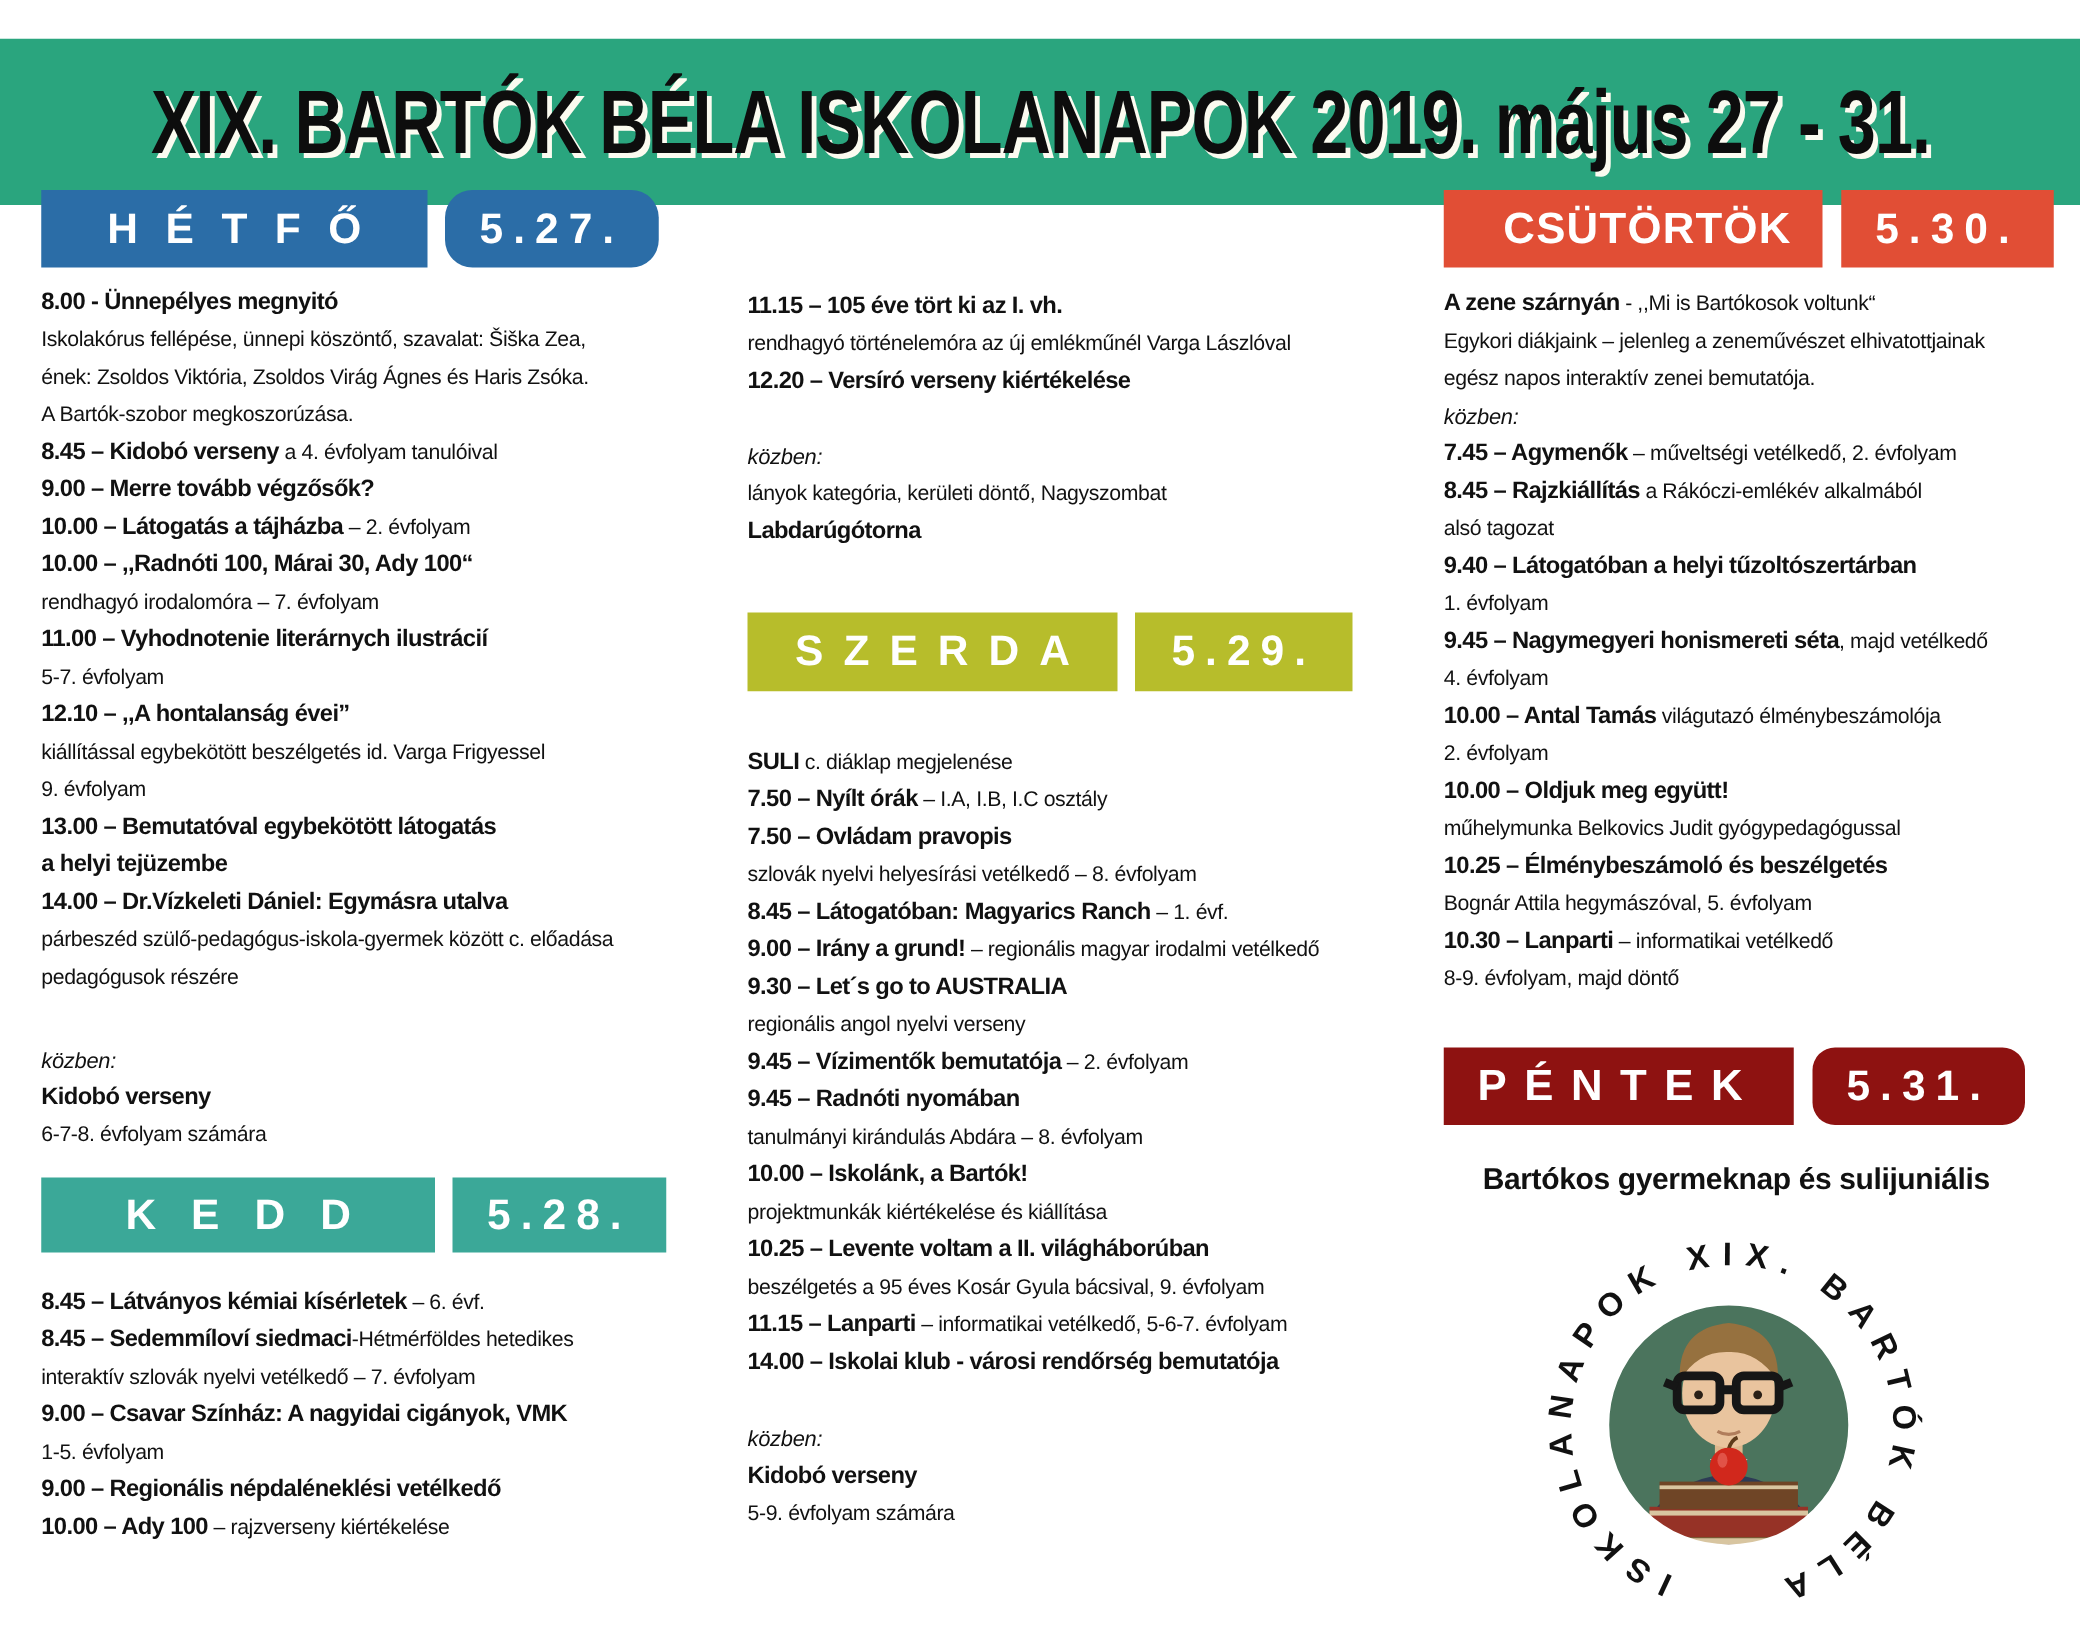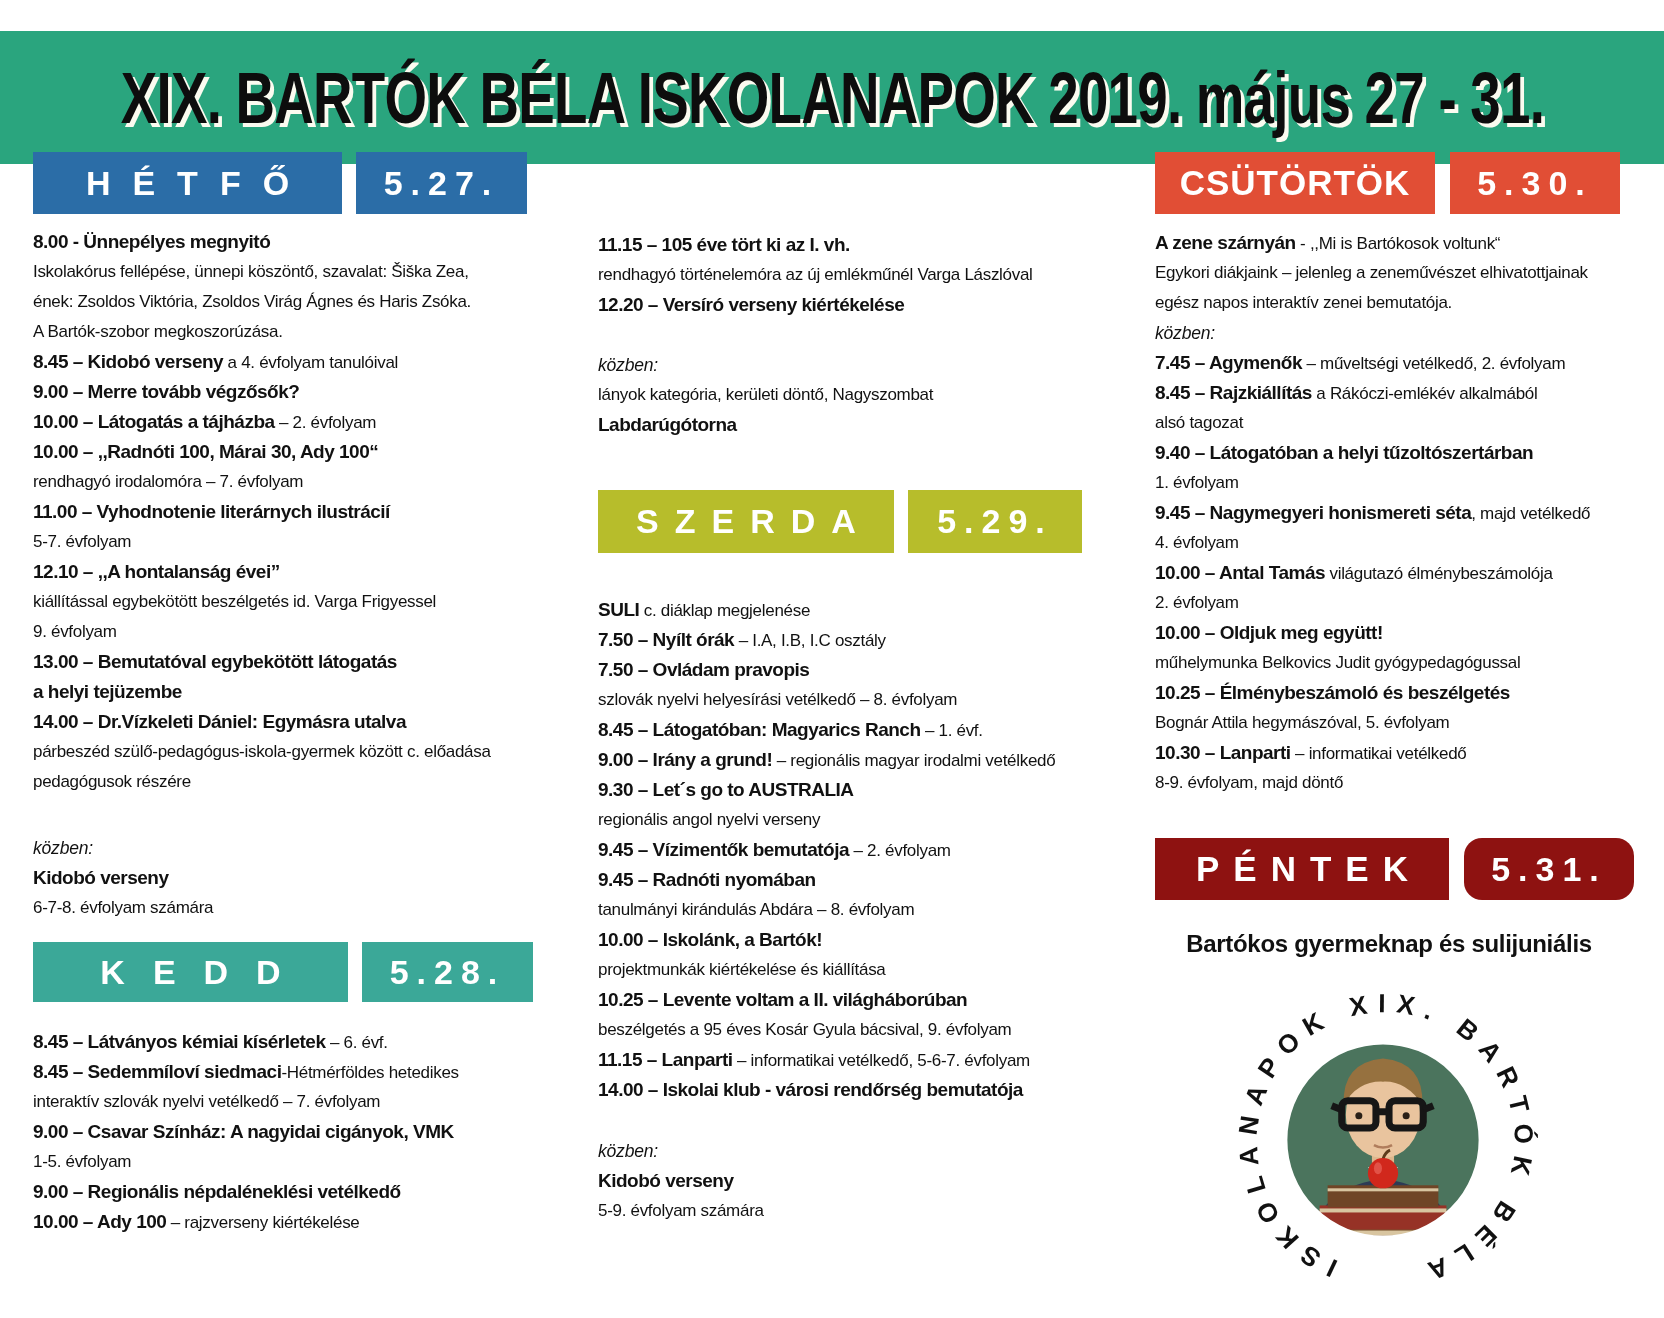--- a/index.html
+++ b/index.html
@@ -32,21 +32,21 @@
   .day-name{width:287px;}
   .day-date{width:171px;margin-left:14px;letter-spacing:8px;}
   .col-mid  .day-name{width:280px;}
   .col-mid  .day-date{width:174px;}
   .col-right .day-name{width:280px;}
   .col-right .day-date{width:170px;margin-left:15px;}
   .ls-hetfo{letter-spacing:22px;padding-left:22px;}
   .ls-kedd{letter-spacing:28px;padding-left:28px;}
   .ls-szerda{letter-spacing:16px;padding-left:16px;}
   .ls-csut{letter-spacing:1px;font-size:35px;}
-  .ls-pentek{letter-spacing:14px;padding-left:14px;font-size:35px;}
+  .ls-pentek{letter-spacing:14px;font-size:35px;}
   
   .lines .line{height:30px;line-height:30px;white-space:nowrap;}
   .seg-b{font-weight:bold;font-size:19px;letter-spacing:-0.5px;}
   .seg-r{font-weight:normal;font-size:17px;letter-spacing:-0.3px;}
   .seg-i{font-style:italic;font-size:17.5px;letter-spacing:-0.2px;}
   
   .col-left .lines.main{margin-top:13px;}
   .col-left .lines.note{margin-top:36px;}
   .col-left .day-row.second{margin-top:19px;height:60px;}
   .col-left .lines.second{margin-top:25px;}
@@ -72,21 +72,21 @@
 
 <div class="poster">
 
   <header class="banner" style="background-color: rgb(42, 165, 126);">
     <span class="title">XIX. BARTÓK BÉLA ISKOLANAPOK 2019. május 27 - 31.</span>
   </header>
 
   <section class="col col-left">
     <div class="day-row">
       <div class="day-name ls-hetfo" style="background-color: rgb(43, 109, 167);">HÉTFŐ</div>
-      <div class="day-date" style="background-color: rgb(43, 109, 167);">5.27.</div>
+      <div class="day-date" style="background-color: rgb(43, 109, 167); border-radius: 22px;">5.27.</div>
     </div>
     <div class="lines main">
         <div class="line"><span class="seg-b">8.00 - Ünnepélyes megnyitó</span></div>
         <div class="line"><span class="seg-r">Iskolakórus fellépése, ünnepi köszöntő, szavalat: Šiška Zea,</span></div>
         <div class="line"><span class="seg-r">ének: Zsoldos Viktória, Zsoldos Virág Ágnes és Haris Zsóka.</span></div>
         <div class="line"><span class="seg-r">A Bartók-szobor megkoszorúzása.</span></div>
         <div class="line"><span class="seg-b">8.45 – Kidobó verseny</span><span class="seg-r"> a 4. évfolyam tanulóival</span></div>
         <div class="line"><span class="seg-b">9.00 – Merre tovább végzősők?</span></div>
         <div class="line"><span class="seg-b">10.00 – Látogatás a tájházba</span><span class="seg-r"> – 2. évfolyam</span></div>
         <div class="line"><span class="seg-b">10.00 – ,,Radnóti 100, Márai 30, Ady 100“</span></div>
@@ -158,21 +158,21 @@
       </div>
     <div class="lines note2">
         <div class="line"><span class="seg-i">közben:</span></div>
         <div class="line"><span class="seg-b">Kidobó verseny</span></div>
         <div class="line"><span class="seg-r">5-9. évfolyam számára</span></div>
       </div>
   </section>
 
   <section class="col col-right">
     <div class="day-row">
-      <div class="day-name ls-csut" style="background-color: rgb(225, 78, 53);">CSÜTÖRTÖK</div>
+      <div class="day-name ls-csut" style="background-color: rgb(225, 78, 53); padding-left: 23px;">CSÜTÖRTÖK</div>
       <div class="day-date" style="background-color: rgb(225, 78, 53);">5.30.</div>
     </div>
     <div class="lines main">
         <div class="line"><span class="seg-b">A zene szárnyán</span><span class="seg-r"> - ,,Mi is Bartókosok voltunk“</span></div>
         <div class="line"><span class="seg-r">Egykori diákjaink – jelenleg a zeneművészet elhivatottjainak</span></div>
         <div class="line"><span class="seg-r">egész napos interaktív zenei bemutatója.</span></div>
         <div class="line"><span class="seg-i">közben:</span></div>
         <div class="line"><span class="seg-b">7.45 – Agymenők</span><span class="seg-r"> – műveltségi vetélkedő, 2. évfolyam</span></div>
         <div class="line"><span class="seg-b">8.45 – Rajzkiállítás</span><span class="seg-r"> a Rákóczi-emlékév alkalmából</span></div>
         <div class="line"><span class="seg-r">alsó tagozat</span></div>

